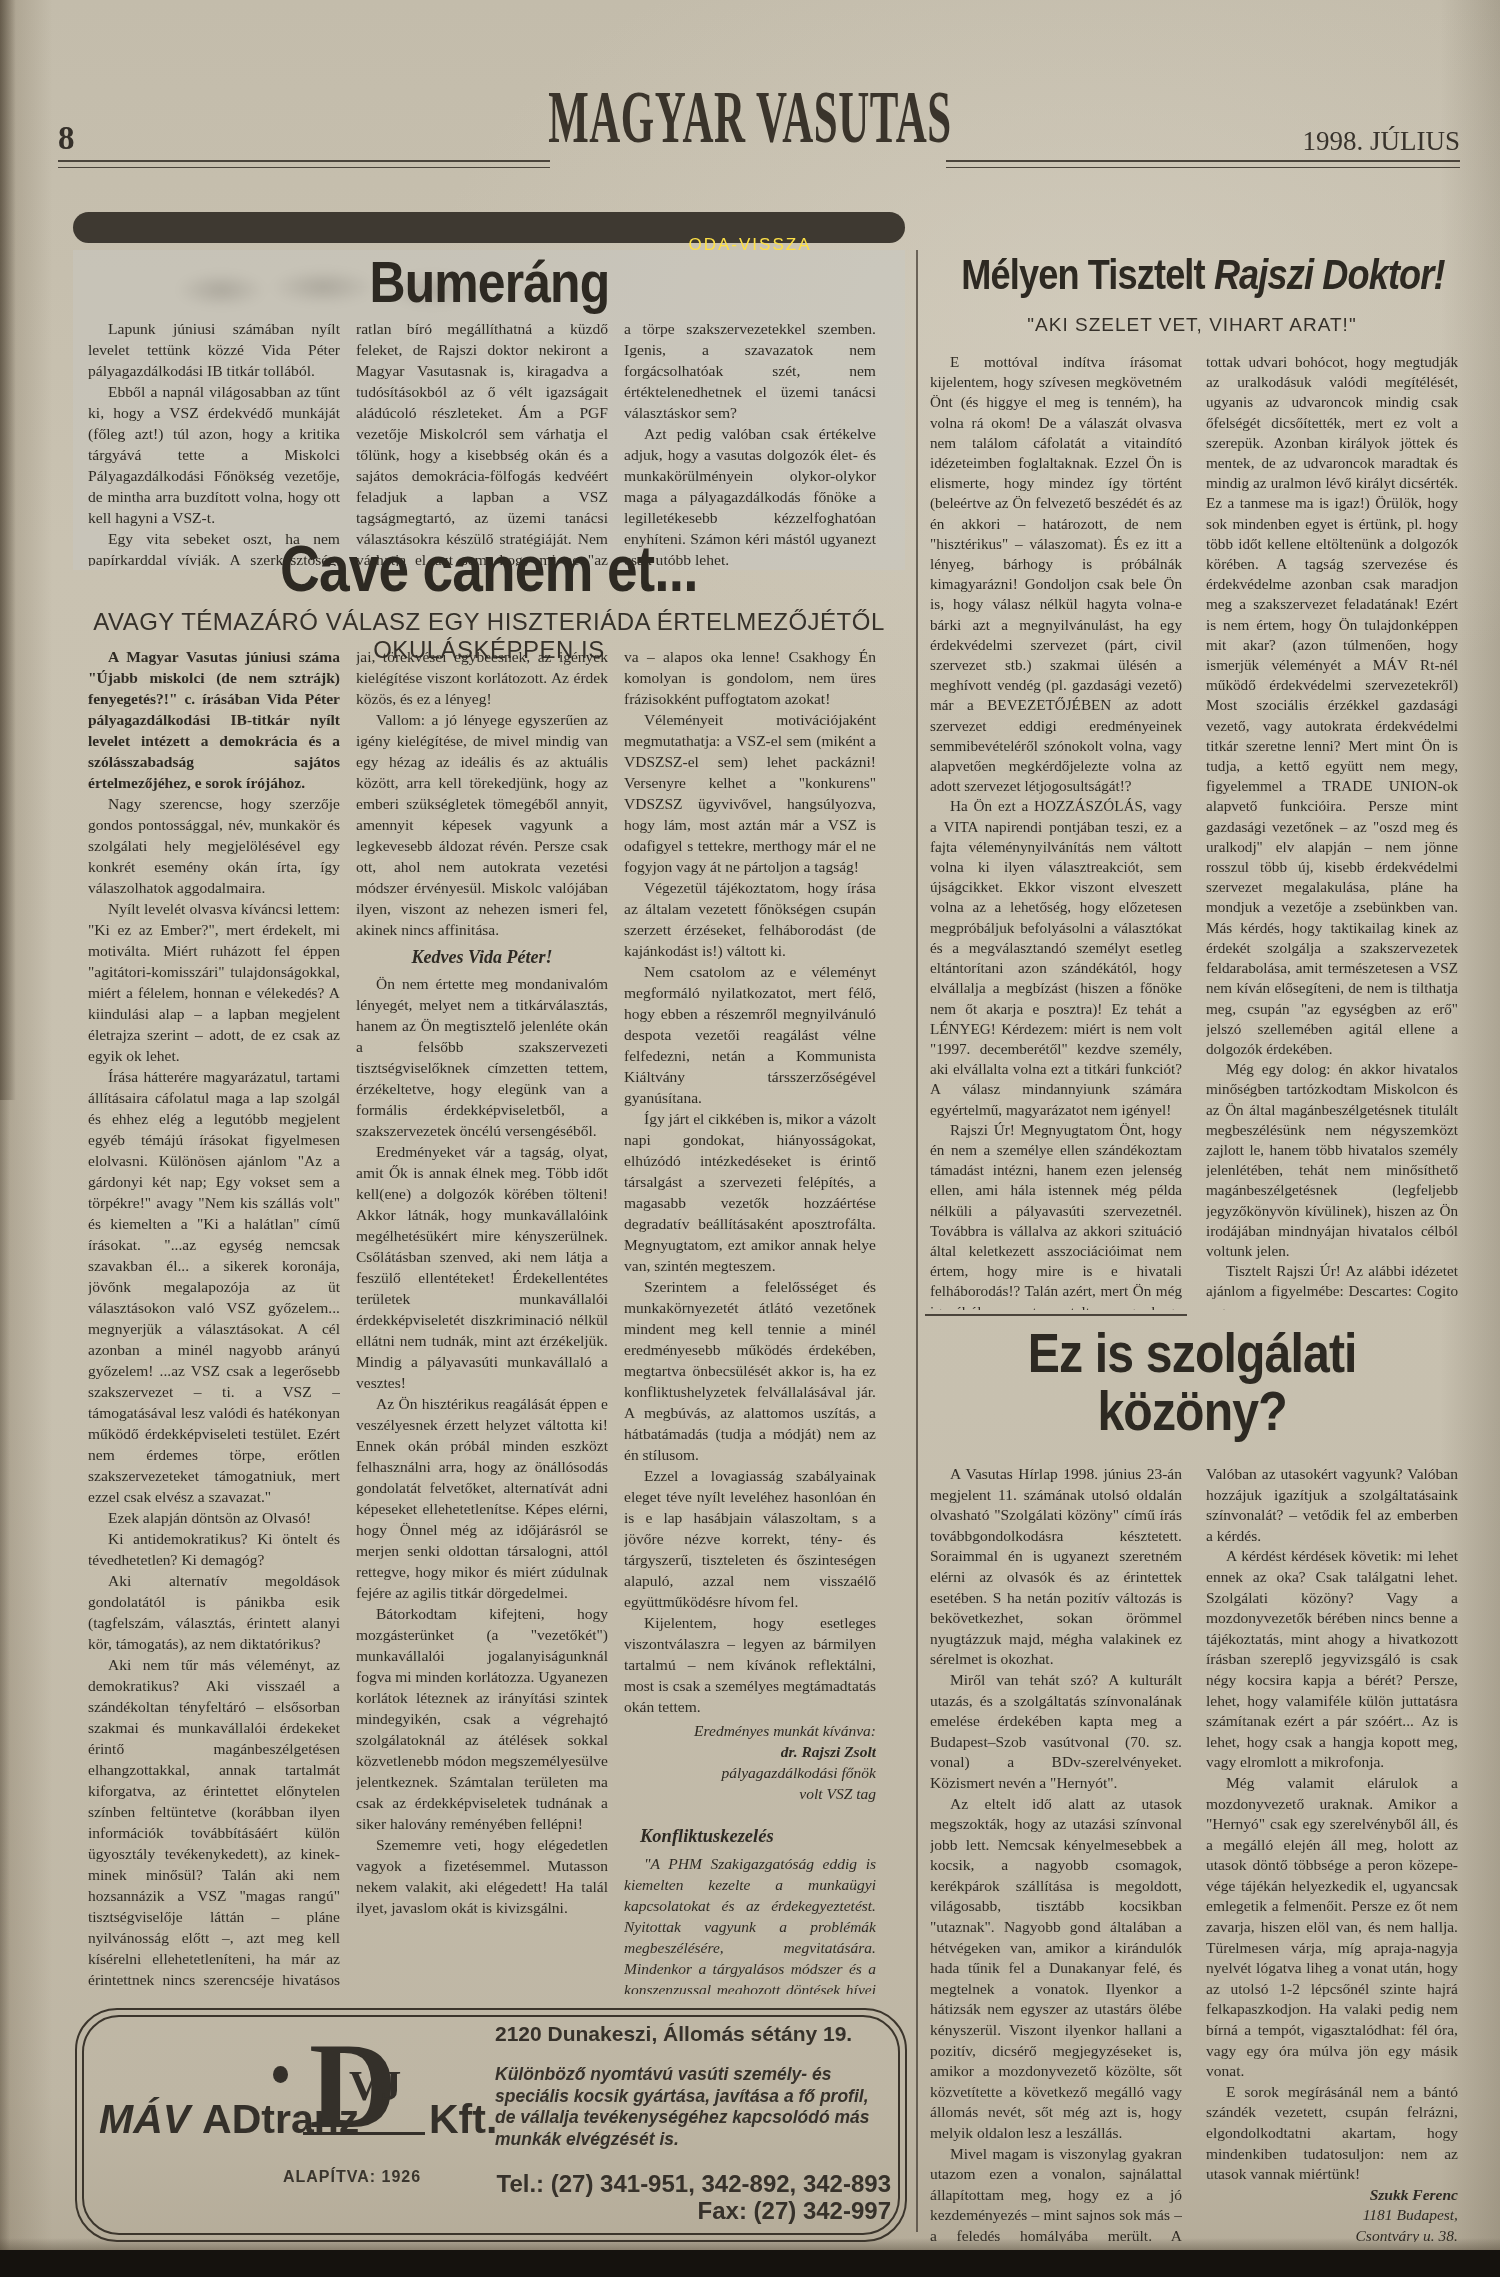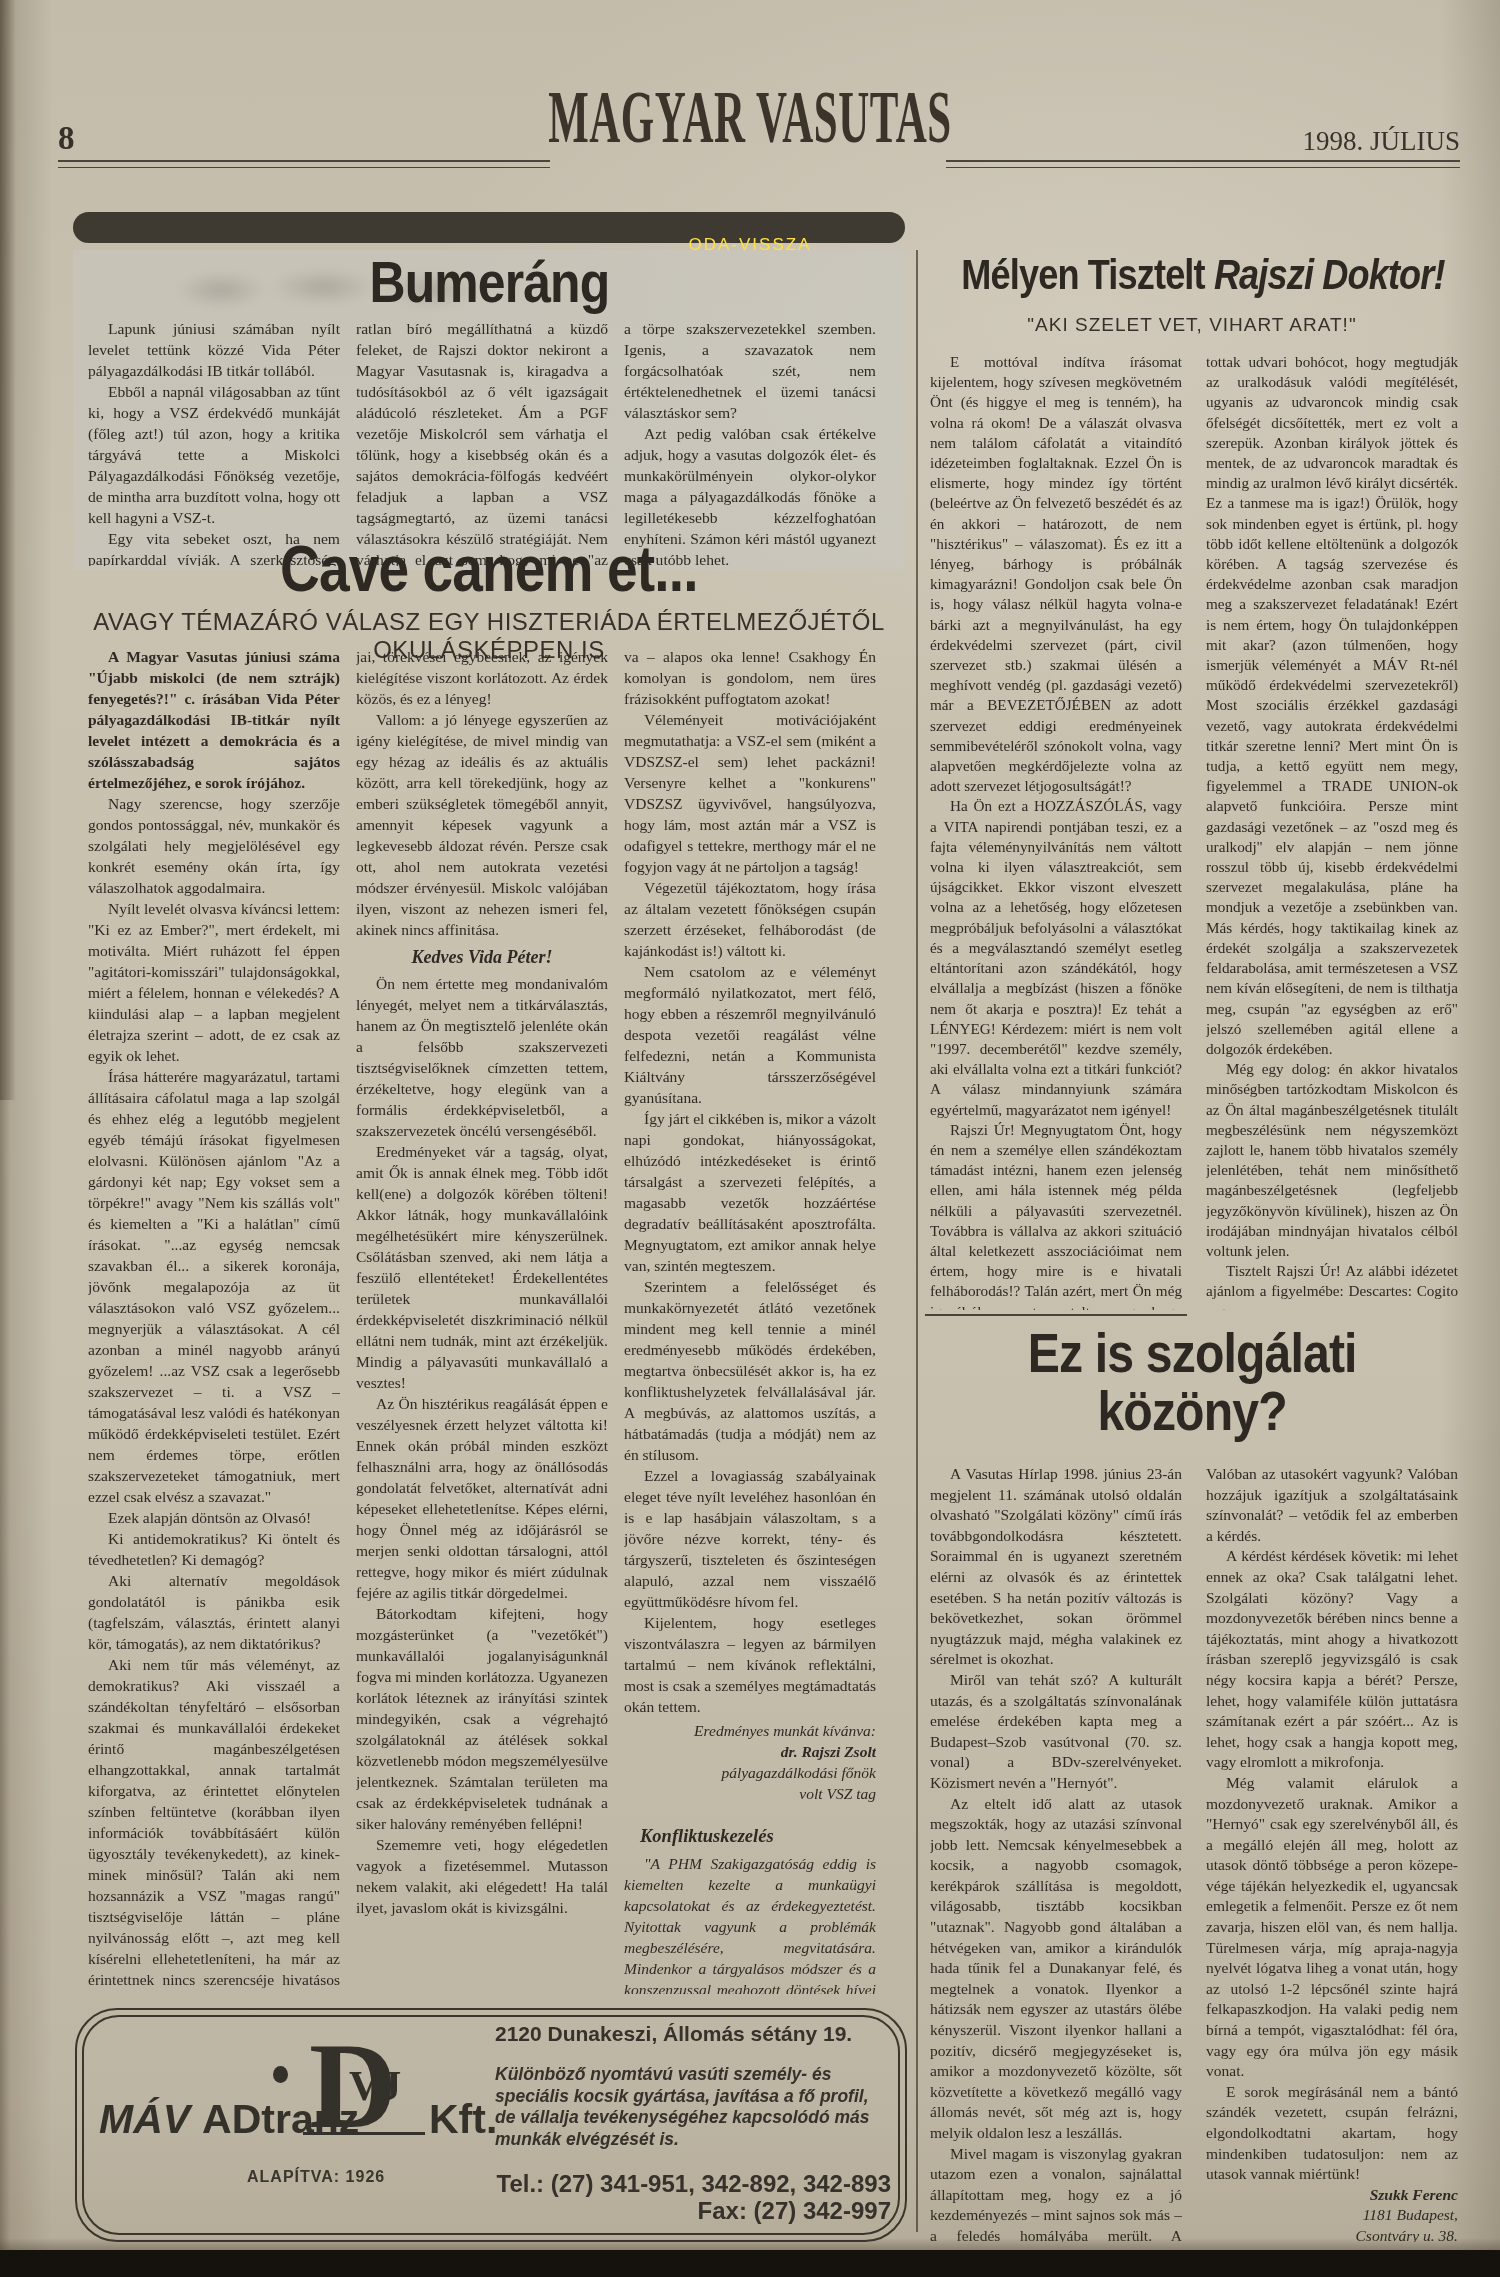--- a/index.html
+++ b/index.html
@@ -67,21 +67,21 @@
     font-size:41px;font-weight:bold;color:#34302a;white-space:nowrap;}
   .ad-brand .mav{font-style:italic;margin-right:12px;}
   .ad-dot{position:absolute;left:196px;top:56px;width:15px;height:17px;border-radius:50%;background:#34302a;}
   .ad-d{position:absolute;left:232px;top:26px;font-family:"Liberation Serif",serif;font-weight:bold;
     font-size:122px;line-height:100px;color:#34302a;}
   .ad-vj{position:absolute;left:272px;top:52px;font-family:"Liberation Serif",serif;font-weight:bold;
     font-size:42px;color:#34302a;letter-spacing:1px;}
   .ad-dline{position:absolute;left:226px;top:122px;width:122px;height:3px;background:#34302a;}
   .ad-kft{position:absolute;left:352px;top:86px;font-family:"Liberation Sans",sans-serif;
     font-size:41px;font-weight:bold;color:#34302a;}
-  .ad-founded{position:absolute;left:170px;top:158px;width:210px;text-align:left;
+  .ad-founded{position:absolute;left:170px;top:158px;width:210px;text-align:center;
     font-family:"Liberation Sans",sans-serif;font-weight:bold;font-size:16px;letter-spacing:1px;color:#3a352d;}
   .ad-right{position:absolute;left:418px;top:12px;width:396px;font-family:"Liberation Sans",sans-serif;color:#36312a;}
   .ad-addr{font-weight:bold;font-size:21px;margin:0 0 18px;}
   .ad-desc{font-style:italic;font-weight:bold;font-size:17.5px;line-height:21.5px;margin:0 0 20px;}
   .ad-tel,.ad-fax{font-size:24px;font-weight:bold;margin:0;line-height:27px;text-align:right;}
   
   .edge-left{left:0;top:0;width:16px;height:1100px;
     background:linear-gradient(90deg,rgba(58,48,34,.6),rgba(58,48,34,0));}
   .edge-left2{left:0;top:1100px;width:10px;height:1177px;
     background:linear-gradient(90deg,rgba(58,48,34,.3),rgba(58,48,34,0));}

